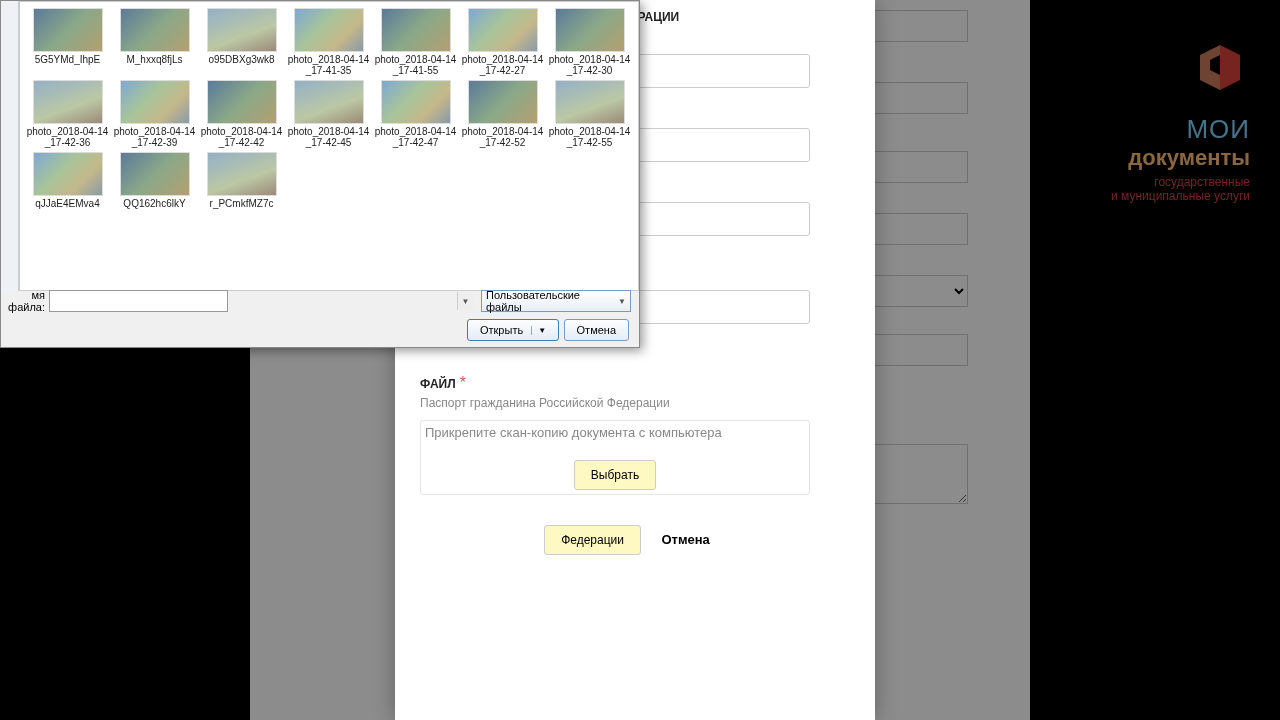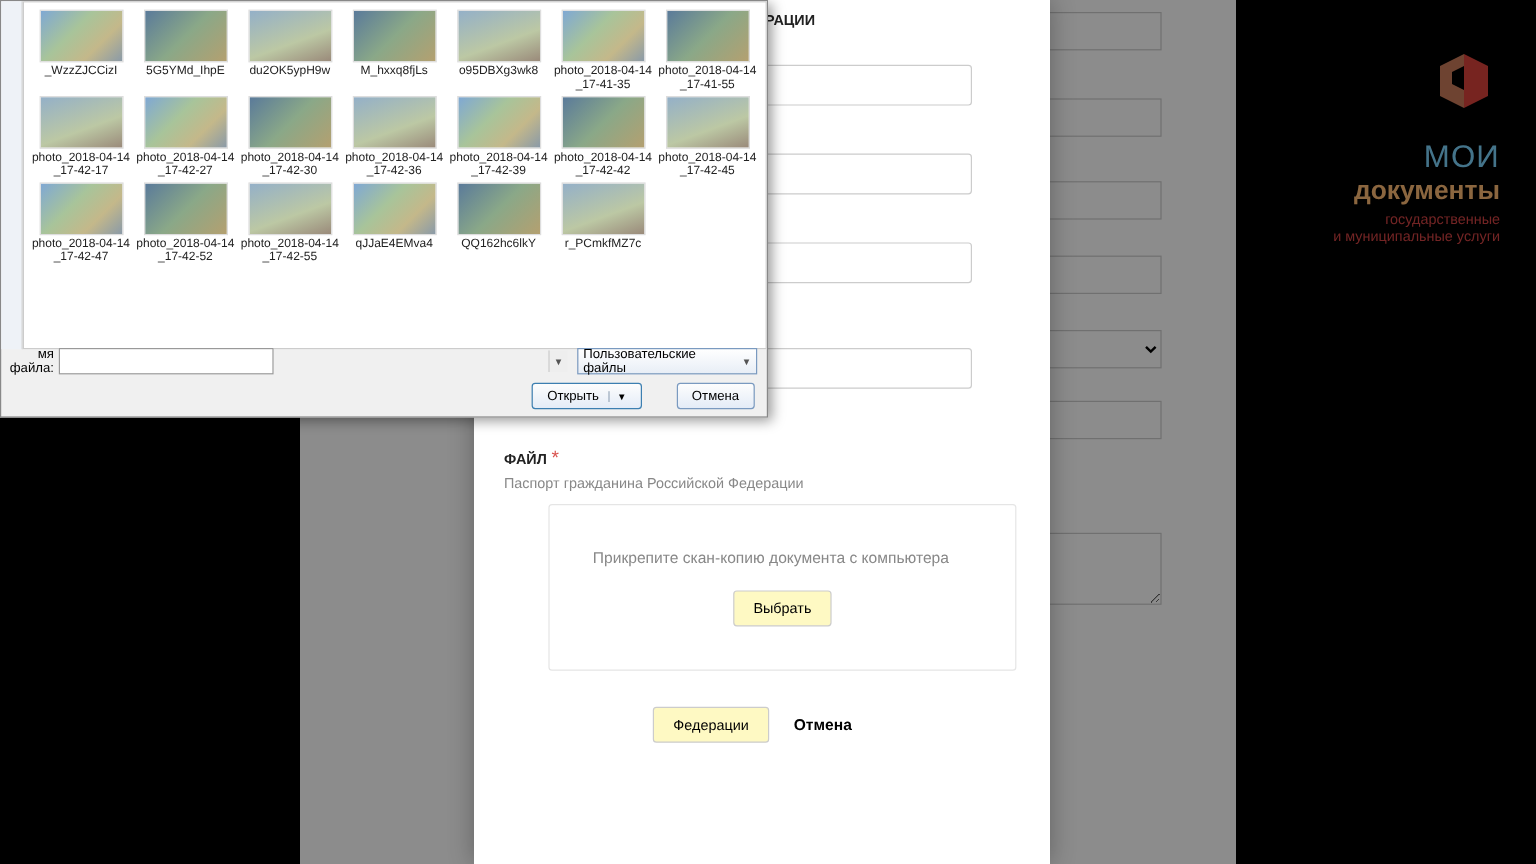--- a/index.html
+++ b/index.html
@@ -17,40 +17,40 @@
 .logo-text2 { color: #fdba74; font-size: 22px; font-weight: bold; }
 .logo-text3 { color: #d14343; font-size: 12px; margin-top: 4px; }
 .logo-text4 { color: #d14343; font-size: 12px; }
 .modal { position: absolute; left: 395px; top: 0; width: 480px; height: 720px; background: #fff; z-index: 10; padding: 10px 25px; box-shadow: 0 0 20px rgba(0,0,0,0.3); }
 .modal-title { font-size: 12px; font-weight: bold; color: #222; margin-bottom: 15px; }
 .form-group { margin-bottom: 18px; }
 .form-label { font-size: 12px; font-weight: bold; color: #222; display: inline-block; }
 .req { color: #d9534f; margin-left: 4px; }
 .form-input { width: 390px; height: 34px; border: 1px solid #ccc; border-radius: 3px; padding: 0 10px; font-size: 13px; margin-top: 6px; display: block; }
 .sub-text { font-size: 12px; color: #888; margin-top: 4px; }
-.dropzone { border: 1px solid #e5e5e5; border-radius: 3px; padding: 36px; margin-top: 10px; width: 390px; margin-left: 37px; }
+.dropzone { border: 1px solid #e5e5e5; border-radius: 3px; padding: 4px; margin-top: 10px; width: 390px; }
 .drop-text { font-size: 13px; color: #888; margin-bottom: 20px; }
 .btn { border: 1px solid #ccc; background: #fef9c3; padding: 7px 16px; font-size: 12px; border-radius: 3px; cursor: pointer; }
 .btn-group { text-align: center; margin-top: 30px; }
 .btn-link { border: none; background: none; padding: 7px 16px; font-size: 13px; font-weight: bold; cursor: pointer; }
 .file-dialog { position: absolute; left: 0; top: 0; width: 640px; height: 348px; background: #f0f0f0; border: 1px solid #888; z-index: 20; box-shadow: 3px 3px 10px rgba(0,0,0,0.4); }
 .file-body { position: absolute; left: 18px; top: 0; right: 0; height: 290px; background: #fff; border: 1px solid #ccc; overflow: hidden; }
 .file-grid { display: flex; flex-wrap: wrap; padding: 6px 4px; gap: 0; }
 .file-item { width: 87px; text-align: center; margin-bottom: 4px; cursor: pointer; }
 .file-thumb { width: 70px; height: 44px; margin: 0 auto 2px; border: 1px solid #ddd; background: linear-gradient(135deg,#7fa8d4 0%,#a8c49a 40%,#c4b88a 70%,#8a9aa8 100%); }
 .file-thumb.v2 { background: linear-gradient(135deg,#5a7a9a 0%,#8aa888 50%,#b4a070 100%); }
 .file-thumb.v3 { background: linear-gradient(160deg,#94b0c8 0%,#bcc8a4 60%,#9a8a7a 100%); }
 .file-name { font-size: 10px; color: #222; line-height: 1.1; word-break: break-all; padding: 0 2px; }
 .file-controls { position: absolute; left: 0; right: 8px; bottom: 6px; }
 .file-row { display: flex; align-items: center; margin-bottom: 6px; padding-left: 2px; }
 .file-row-label { font-size: 11px; width: 46px; text-align: right; padding-right: 4px; }
 .file-name-input { flex: 1; height: 22px; border: 1px solid #999; background: #fff; }
 .file-combo { width: 150px; height: 22px; border: 1px solid #7a9ac0; background: linear-gradient(#fff,#e8eef6); font-size: 11px; margin-left: 6px; padding: 0 4px; display: flex; align-items: center; justify-content: center; }
 .file-btns { text-align: right; padding-right: 2px; }
-.file-btn { height: 22px; border: 1px solid #7a9ac0; background: linear-gradient(#fdfdfd,#e4ecf7); font-size: 11px; padding: 0 12px; border-radius: 3px; cursor: pointer; margin-left: 24px; display: inline-flex; align-items: center; }
+.file-btn { height: 22px; border: 1px solid #7a9ac0; background: linear-gradient(#fdfdfd,#e4ecf7); font-size: 11px; padding: 0 12px; border-radius: 3px; cursor: pointer; margin-left: 0; display: inline-flex; align-items: center; }
 .file-btn.primary { border: 1px solid #3c7fb1; }
 .split-arrow { border-left: 1px solid #9ab; margin-left: 8px; padding-left: 6px; font-size: 8px; }
 .nav-strip { position: absolute; left: 0; top: 0; width: 18px; height: 290px; background: #eef2f7; border-right: 1px solid #ccc; }
 .tri { font-size: 8px; color: #555; }
 .combo-wrap { position: relative; flex: 1; }
 .combo-arrow { position: absolute; right: 2px; top: 2px; width: 16px; height: 18px; background: #eee; border-left: 1px solid #ccc; display: flex; align-items: center; justify-content: center; font-size: 8px; }
 </style>
 </head>
 <body>
 
@@ -116,50 +116,38 @@
     <button class="btn">Федерации</button>
     <button class="btn-link">Отмена</button>
   </div>
 </div>
 
 <div class="file-dialog">
   <div class="nav-strip"></div>
   <div class="file-body">
     <div class="file-grid" id="file-grid">
         <div class="file-item">
-          <div class="file-thumb "></div>
-          <div class="file-name">_WzzZJCCizI</div>
-        </div>
-        <div class="file-item">
           <div class="file-thumb v2"></div>
           <div class="file-name">5G5YMd_IhpE</div>
         </div>
         <div class="file-item">
-          <div class="file-thumb v3"></div>
-          <div class="file-name">du2OK5ypH9w</div>
-        </div>
-        <div class="file-item">
           <div class="file-thumb v2"></div>
           <div class="file-name">M_hxxq8fjLs</div>
         </div>
         <div class="file-item">
           <div class="file-thumb v3"></div>
           <div class="file-name">o95DBXg3wk8</div>
         </div>
         <div class="file-item">
           <div class="file-thumb "></div>
           <div class="file-name">photo_2018-04-14_17-41-35</div>
         </div>
         <div class="file-item">
           <div class="file-thumb v2"></div>
           <div class="file-name">photo_2018-04-14_17-41-55</div>
-        </div>
-        <div class="file-item">
-          <div class="file-thumb v3"></div>
-          <div class="file-name">photo_2018-04-14_17-42-17</div>
         </div>
         <div class="file-item">
           <div class="file-thumb "></div>
           <div class="file-name">photo_2018-04-14_17-42-27</div>
         </div>
         <div class="file-item">
           <div class="file-thumb v2"></div>
           <div class="file-name">photo_2018-04-14_17-42-30</div>
         </div>
         <div class="file-item">

